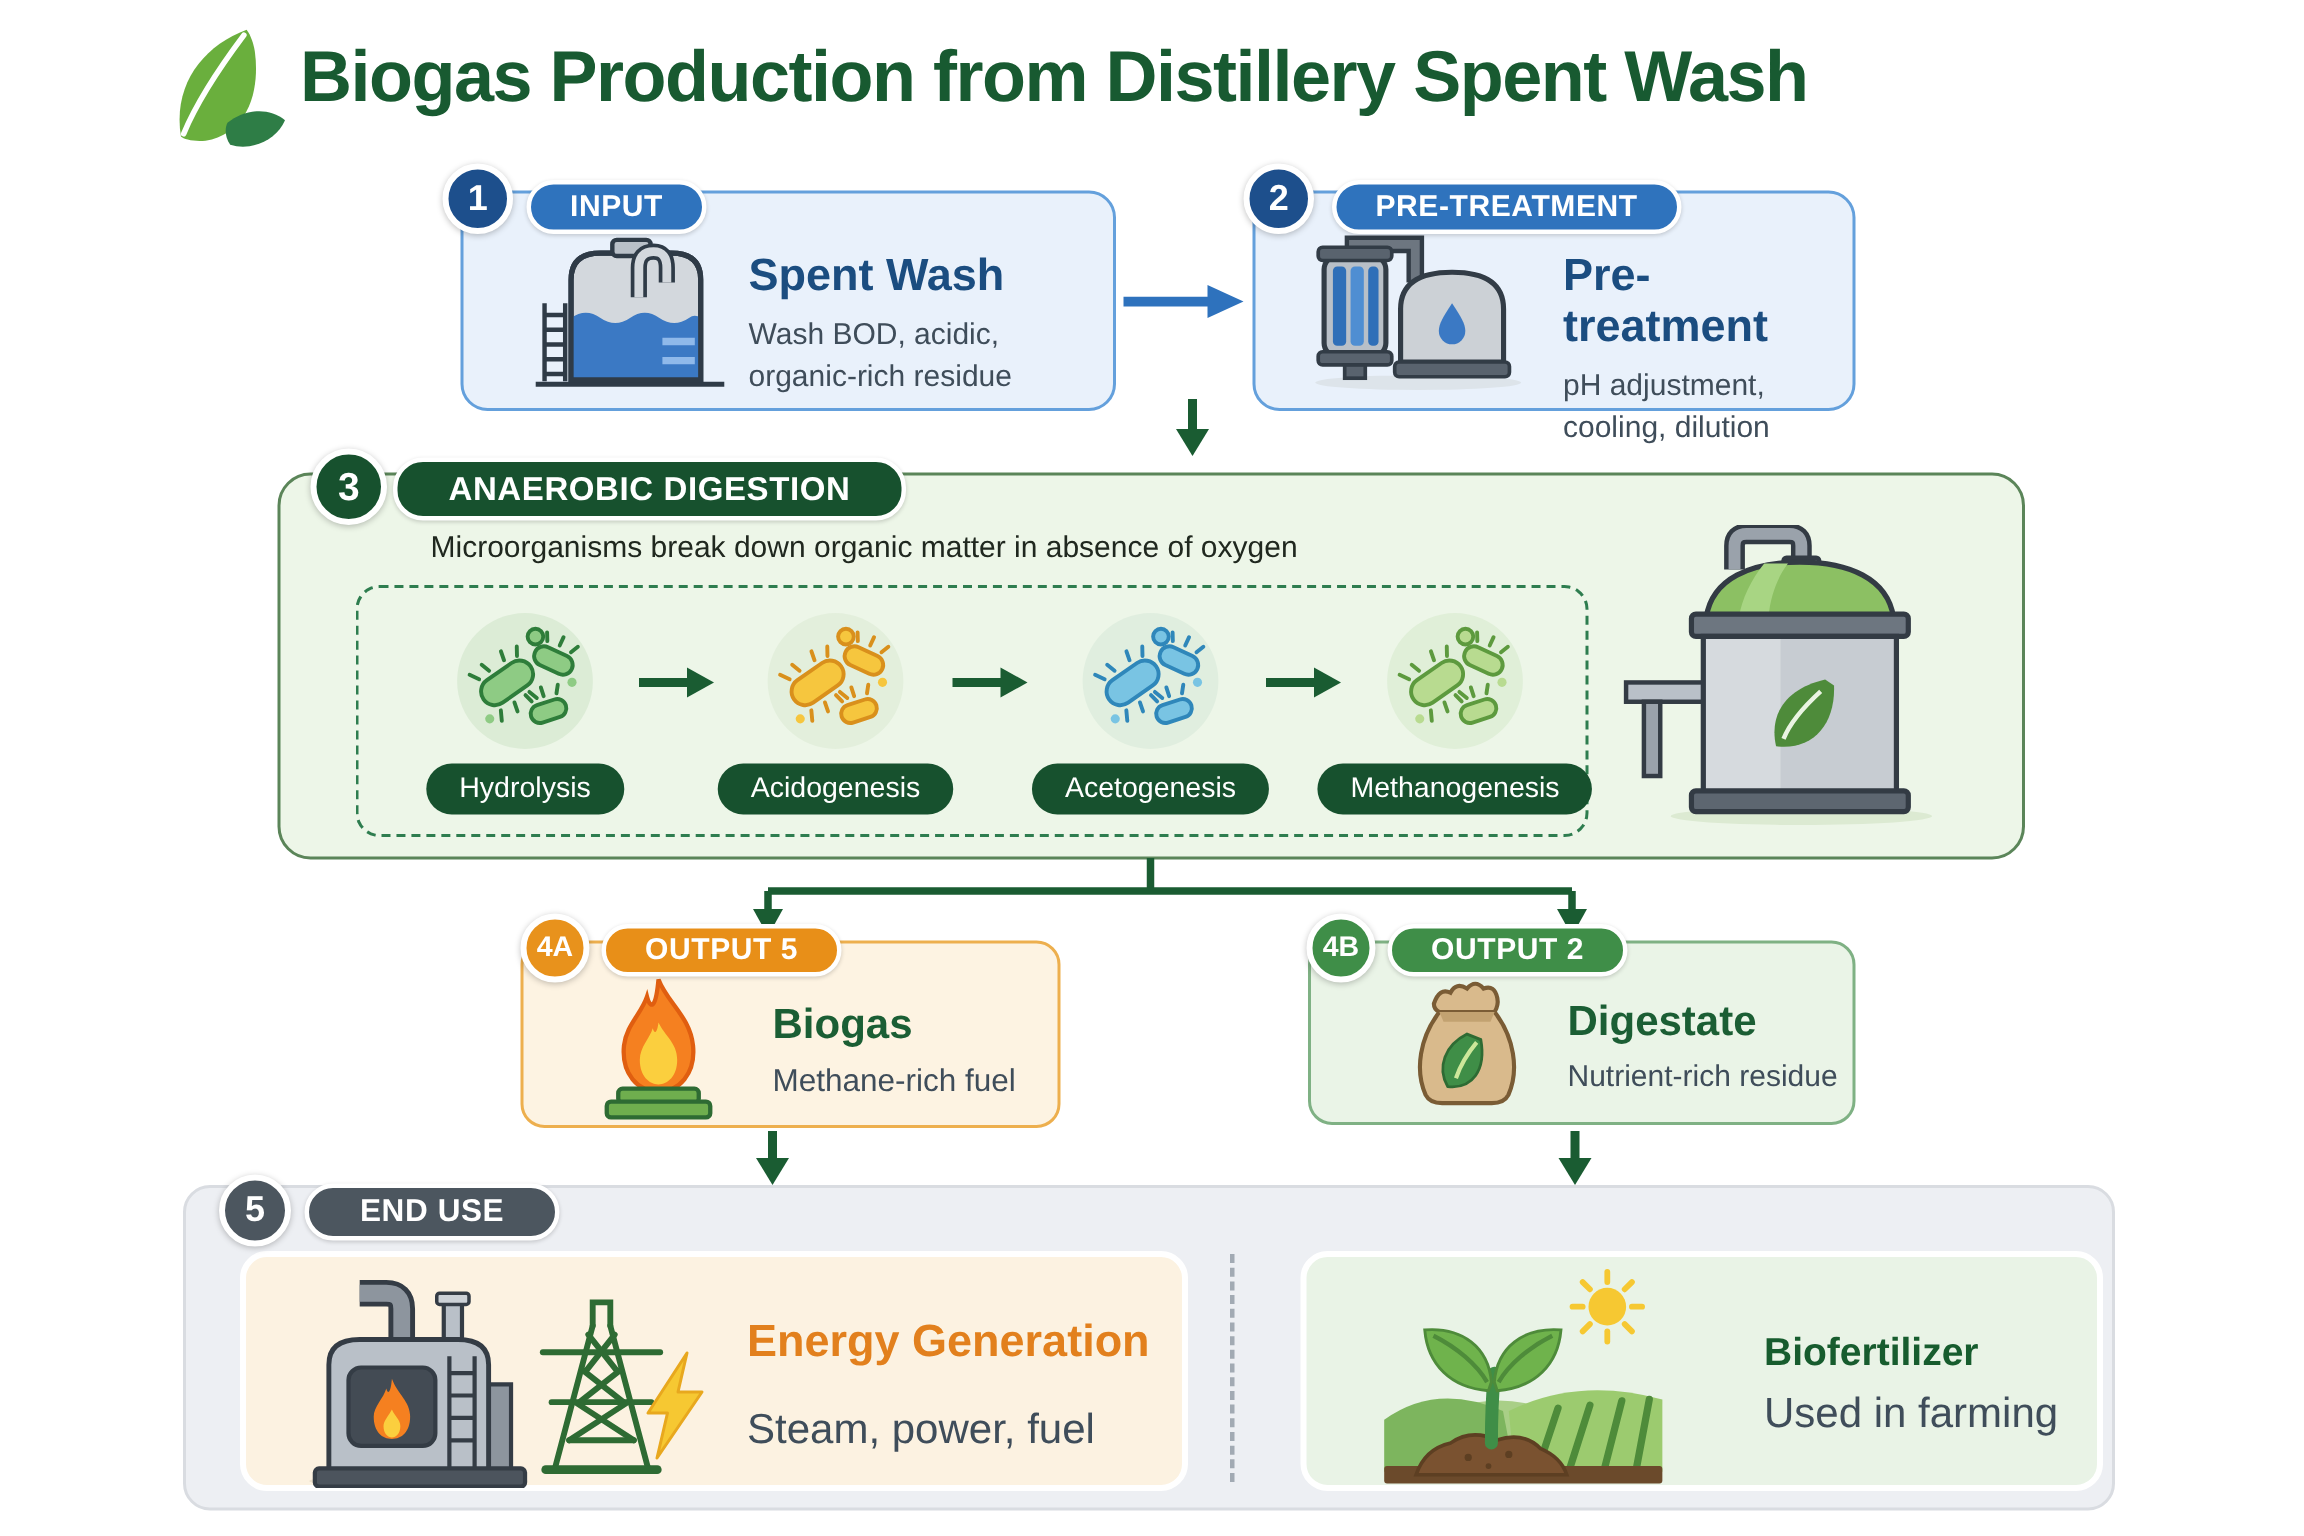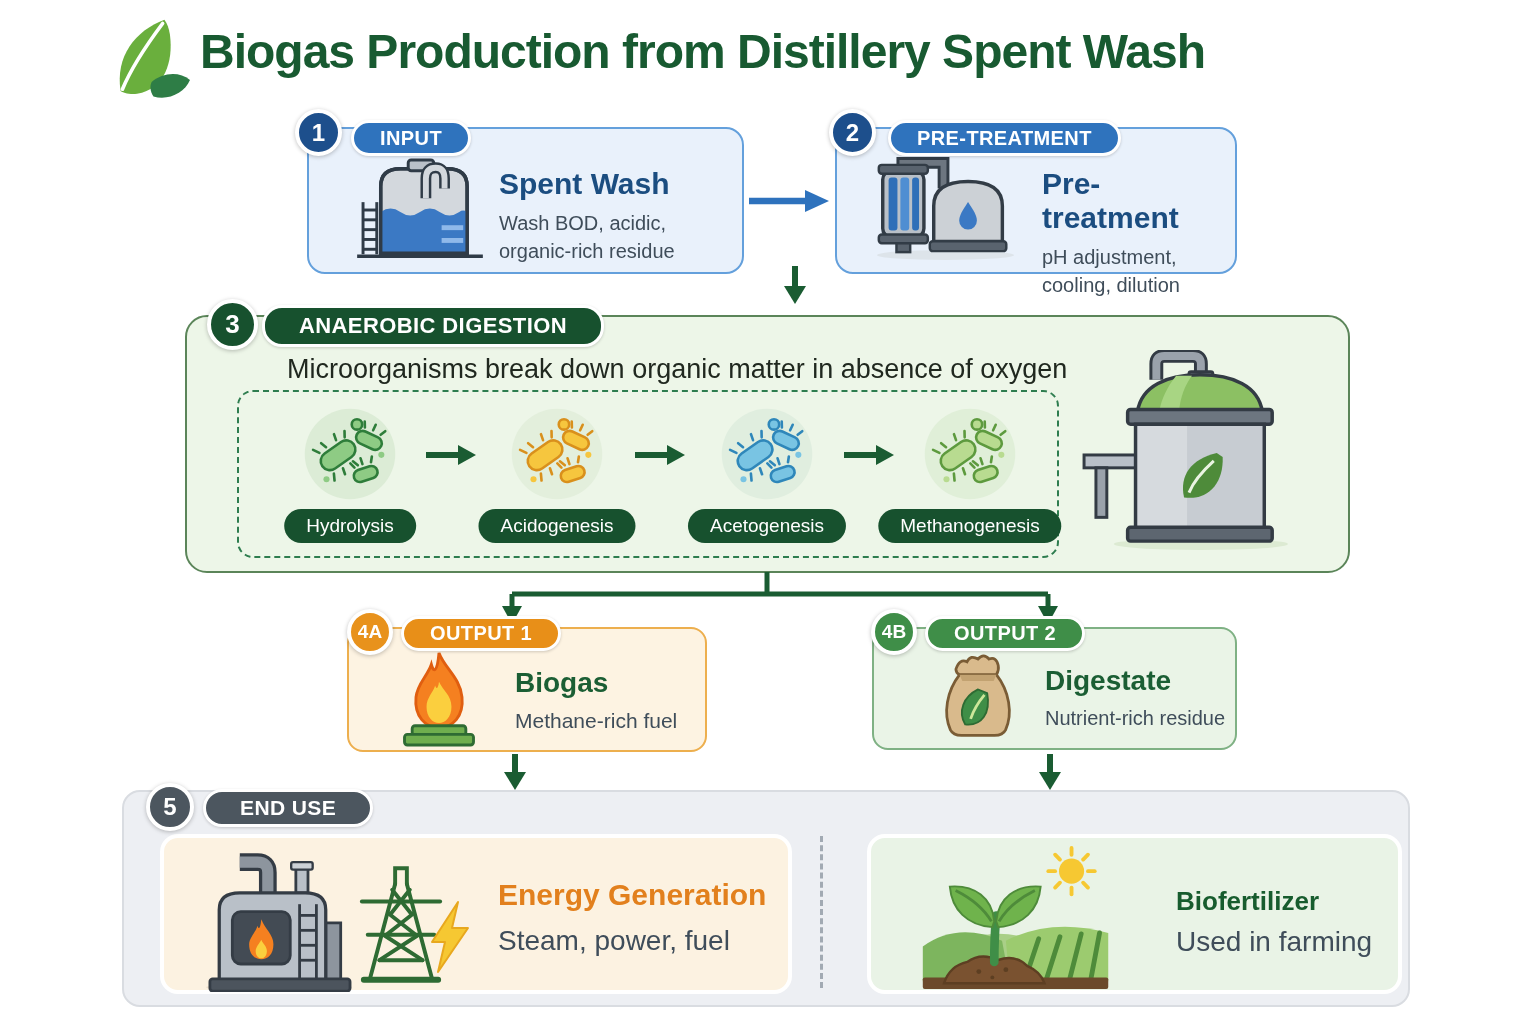--- a/index.html
+++ b/index.html
@@ -7,25 +7,25 @@
   body{font-family:"Liberation Sans",sans-serif}
   .canvas{position:relative;width:1536px;height:1024px;background:#ffffff;overflow:hidden}
   .abs{position:absolute}
   .card{position:absolute;border-radius:18px}
   .card-blue{background:#e9f1fb;border:2px solid #64a0dc}
   .num{position:absolute;border-radius:50%;color:#fff;font-weight:bold;display:flex;align-items:center;justify-content:center;border:4px solid #fff;box-shadow:0 1px 4px rgba(0,0,0,.25);z-index:6}
   .badge{position:absolute;color:#fff;font-weight:bold;display:flex;align-items:center;border-radius:20px;padding:0 26px;white-space:nowrap;border:3px solid #fff;box-shadow:0 1px 3px rgba(0,0,0,.18);z-index:5;letter-spacing:.4px}
   .title{position:absolute;left:200px;top:24px;font-size:48px;font-weight:bold;color:#185a31;letter-spacing:-1px;white-space:nowrap}
   .h-blue{font-size:30px;font-weight:bold;color:#1b4d80;margin-bottom:8px}
   .h-green{font-size:28px;font-weight:bold;color:#1b5e34;margin-bottom:7px}
-  .h-orange{font-size:30px;font-weight:bold;color:#e2801d;margin-bottom:13px}
+  .h-orange{font-size:30px;font-weight:bold;color:#e2801d;margin-bottom:25px}
   .h-dgreen{font-size:26px;font-weight:bold;color:#175c2e;margin-bottom:9px}
   .d{font-size:20px;color:#3f4d5a;line-height:1.4}
   .d-lg{font-size:28px;color:#3f4d5a}
-  .subtitle{position:absolute;left:100px;top:37px;font-size:27px;color:#20281f}
+  .subtitle{position:absolute;left:100px;top:37px;font-size:20px;color:#20281f}
   .pill{position:absolute;background:#17512e;color:#fff;font-weight:normal;font-size:19px;border-radius:17px;height:34px;display:flex;align-items:center;justify-content:center;padding:0 22px;white-space:nowrap;transform:translateX(-50%)}
   .stage-icon{position:absolute;width:94px;height:94px;transform:translateX(-50%)}
   .hydrolysis{--mf:#8ecb84;--ms:#2e7d3a;--mbg:#dcecd6}
   .acidogenesis{--mf:#f6c63e;--ms:#d9901c;--mbg:#e3efdc}
   .acetogenesis{--mf:#79c4e3;--ms:#2f87ba;--mbg:#e0eedf}
   .methanogenesis{--mf:#b8db90;--ms:#5d9a3e;--mbg:#e0efd8}
   .divider{position:absolute;left:820px;top:836px;height:152px;width:0;border-left:3px dashed #a2aab3}
   svg{display:block}
 </style>
 </head>
@@ -235,21 +235,21 @@
         <rect x="20" y="80" width="56" height="10" rx="3" fill="#6fae4e" stroke="#2e6b33" stroke-width="3"></rect>
         <rect x="12" y="89" width="72" height="11" rx="3" fill="#6fae4e" stroke="#2e6b33" stroke-width="3"></rect>
       </svg>
     </div>
     <div class="abs" style="left:166px;top:38px">
       <div class="h-green">Biogas</div>
       <div class="d" style="font-size:21px">Methane-rich fuel</div>
     </div>
   </div>
   <div class="num" style="left:347px;top:609px;width:46px;height:46px;background:#e8921c;font-size:19px">4A</div>
-  <div class="badge" style="left:401px;top:616px;height:35px;background:#e88f18;font-size:20px">OUTPUT 1</div>
+  <div class="badge" style="left:401px;top:616px;height:35px;background:#e88f18;font-size:20px">OUTPUT 5</div>
 
   <div class="card" style="left:872px;top:627px;width:365px;height:123px;background:#eaf4e7;border:2px solid #7fb184;border-radius:16px">
     <div class="abs" style="left:58px;top:18px">
       <svg viewBox="0 0 100 102" width="92" height="94">
         <path d="M30 30 C16 48 12 72 20 90 Q23 96 32 96 L68 96 Q77 96 80 90 C88 72 84 48 70 30 Z" fill="#d9ba8c" stroke="#7a5c35" stroke-width="3"></path>
         <path d="M26 24 Q30 12 38 16 Q42 8 50 13 Q56 6 62 13 Q70 10 72 20 Q73 25 70 30 L30 30 Q26 28 26 24 Z" fill="#d9ba8c" stroke="#7a5c35" stroke-width="3"></path>
         <path d="M30 30 L70 30 L67 37 L33 37 Z" fill="#c2a271"></path>
         <path d="M50 46 C34 54 28 70 36 84 C54 86 64 72 60 50 Z" fill="#3f8e47" stroke="#2e6b33" stroke-width="2"></path>
         <path d="M42 78 C46 66 52 58 57 52" stroke="#cde79a" stroke-width="3" fill="none"></path>
       </svg>

